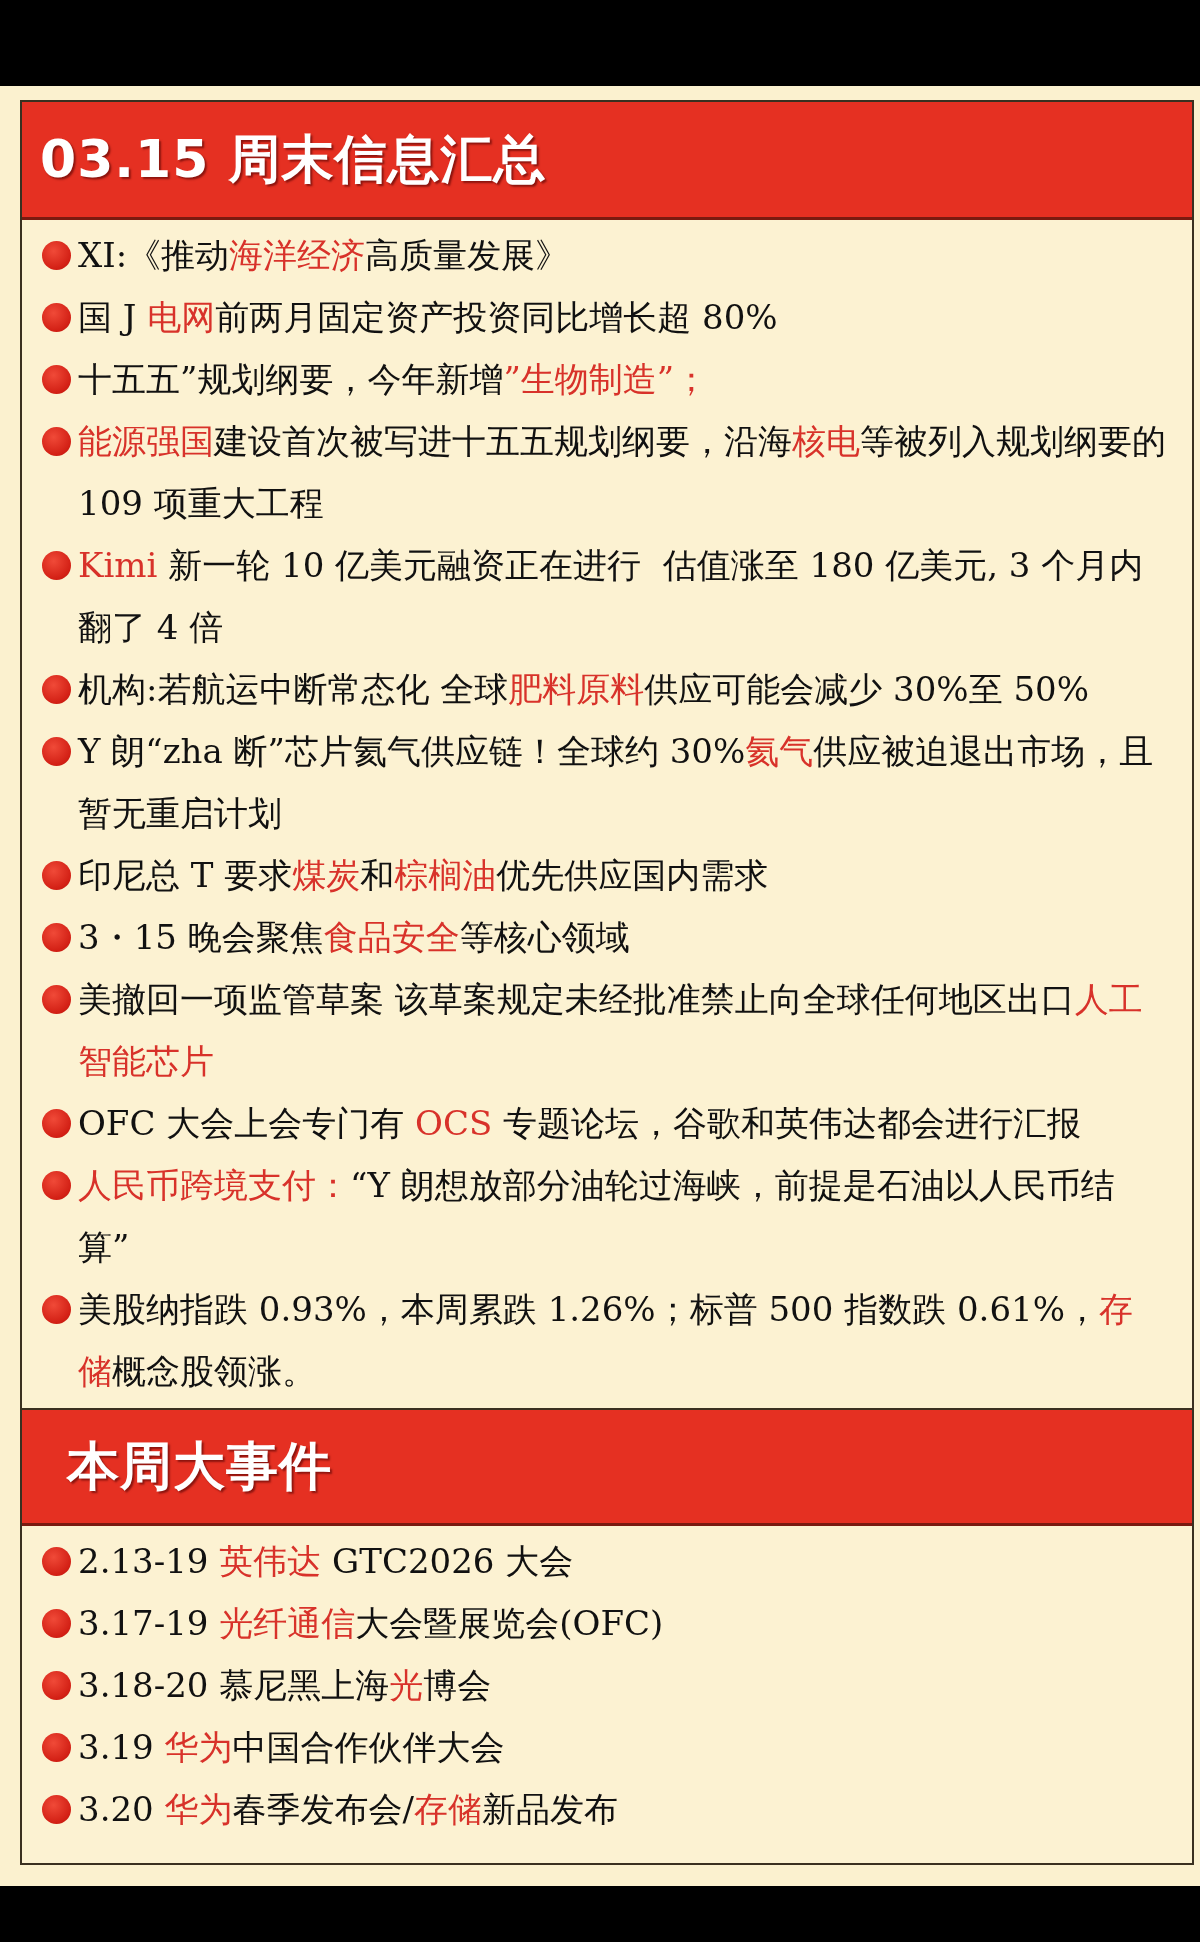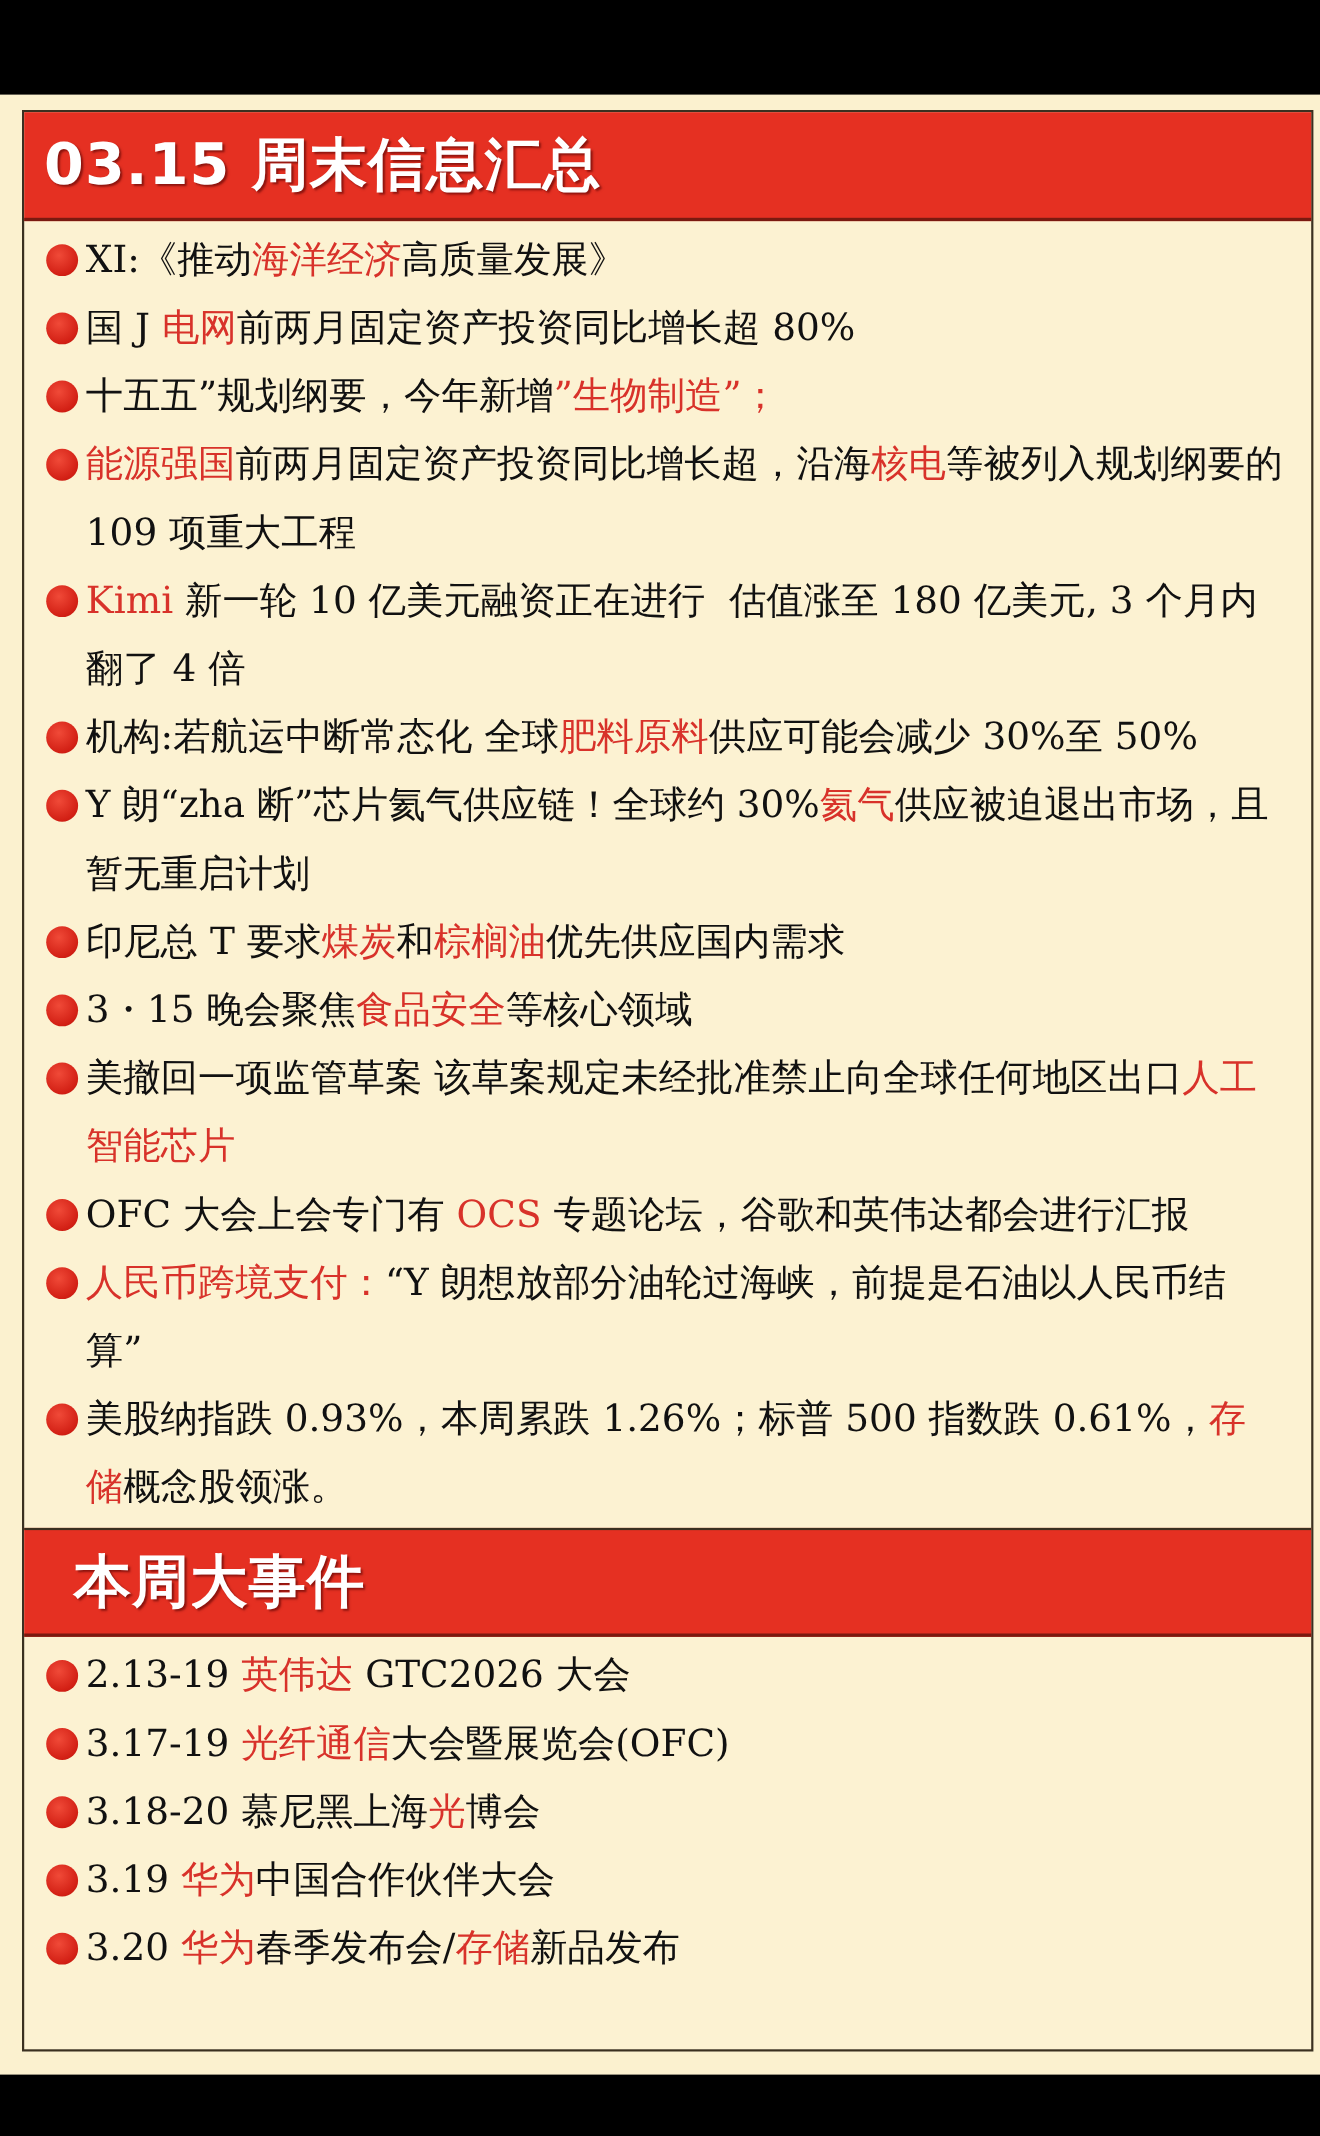--- a/index.html
+++ b/index.html
@@ -14,21 +14,21 @@
     }
     .panel {
       position: absolute; left: 20px; top: 14px; width: 1174px; height: 1765px;
       border: 2px solid #3a3020;
       box-sizing: border-box;
       background: #fcf2d2;
     }
     .header {
       background: #e53022;
       border-bottom: 3px solid #7a1a10;
-      height: 99px;
+      height: 118px;
       display: flex; align-items: center;
       padding-left: 18px;
       box-sizing: border-box;
     }
     .header-title {
       color: #fff;
       font-family: "DejaVu Sans", "Liberation Sans", sans-serif;
       font-weight: bold;
       font-size: 52px;
       letter-spacing: 1px;
@@ -57,21 +57,21 @@
 
 <div class="page">
   <div class="panel">
     <div class="header">
       <span class="header-title">03.15 周末信息汇总</span>
     </div>
     <div class="list" id="list1">
         <div class="item"><span class="bullet"></span><span>XI:《推动</span><span class="hl">海洋经济</span><span>高质量发展》</span></div>
         <div class="item"><span class="bullet"></span><span>国 J </span><span class="hl">电网</span><span>前两月固定资产投资同比增长超 80%</span></div>
         <div class="item"><span class="bullet"></span><span>十五五”规划纲要，今年新增</span><span class="hl">”生物制造”；</span></div>
-        <div class="item"><span class="bullet"></span><span class="hl">能源强国</span><span>前两月固定资产投资同比增长超，沿海</span><span class="hl">核电</span><span>等被列入规划纲要的 109 项重大工程</span></div>
+        <div class="item"><span class="bullet"></span><span class="hl">能源强国</span><span>建设首次被写进十五五规划纲要，沿海</span><span class="hl">核电</span><span>等被列入规划纲要的 109 项重大工程</span></div>
         <div class="item"><span class="bullet"></span><span class="hl">Kimi</span><span> 新一轮 10 亿美元融资正在进行  估值涨至 180 亿美元, 3 个月内翻了 4 倍</span></div>
         <div class="item"><span class="bullet"></span><span>机构:若航运中断常态化 全球</span><span class="hl">肥料原料</span><span>供应可能会减少 30%至 50%</span></div>
         <div class="item"><span class="bullet"></span><span>Y 朗“zha 断”芯片氦气供应链！全球约 30%</span><span class="hl">氦气</span><span>供应被迫退出市场，且暂无重启计划</span></div>
         <div class="item"><span class="bullet"></span><span>印尼总 T 要求</span><span class="hl">煤炭</span><span>和</span><span class="hl">棕榈油</span><span>优先供应国内需求</span></div>
         <div class="item"><span class="bullet"></span><span>3・15 晚会聚焦</span><span class="hl">食品安全</span><span>等核心领域</span></div>
         <div class="item"><span class="bullet"></span><span>美撤回一项监管草案 该草案规定未经批准禁止向全球任何地区出口</span><span class="hl">人工智能芯片</span></div>
         <div class="item"><span class="bullet"></span><span>OFC 大会上会专门有 </span><span class="hl">OCS</span><span> 专题论坛，谷歌和英伟达都会进行汇报</span></div>
         <div class="item"><span class="bullet"></span><span class="hl">人民币跨境支付：</span><span>“Y 朗想放部分油轮过海峡，前提是石油以人民币结算”</span></div>
         <div class="item"><span class="bullet"></span><span>美股纳指跌 0.93%，本周累跌 1.26%；标普 500 指数跌 0.61%，</span><span class="hl">存储</span><span>概念股领涨。</span></div>
       </div>

